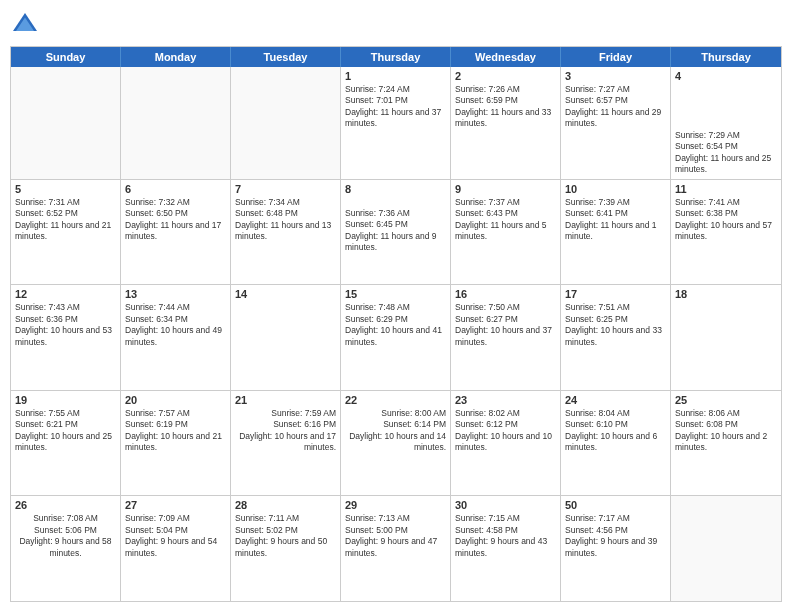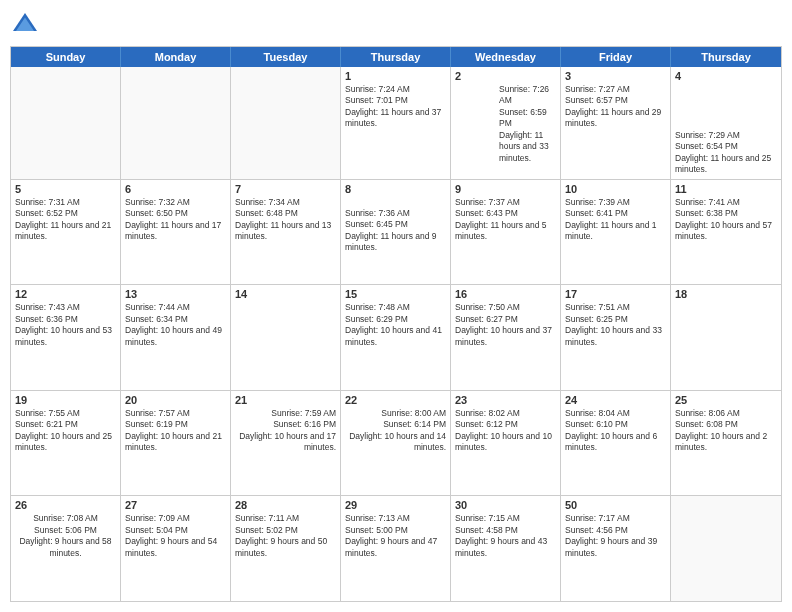--- a/index.html
+++ b/index.html
@@ -149,21 +149,21 @@
           <div class="cal-cell empty"></div>
           <div class="cal-cell empty"></div>
           <div class="cal-cell">
             <div class="day-num">1</div>
             <div class="cell-text" style="white-space: pre-line;">Sunrise: 7:24 AM
 Sunset: 7:01 PM
 Daylight: 11 hours and 37 minutes.</div>
           </div>
           <div class="cal-cell">
             <div class="day-num">2</div>
-            <div class="cell-text" style="white-space: pre-line; margin-left: 44px;">Sunrise: 7:26 AM
+            <div class="cell-text" style="white-space: pre-line;">Sunrise: 7:26 AM
 Sunset: 6:59 PM
 Daylight: 11 hours and 33 minutes.</div>
           </div>
           <div class="cal-cell">
             <div class="day-num">3</div>
             <div class="cell-text" style="white-space: pre-line;">Sunrise: 7:27 AM
 Sunset: 6:57 PM
 Daylight: 11 hours and 29 minutes.</div>
           </div>
           <div class="cal-cell">

